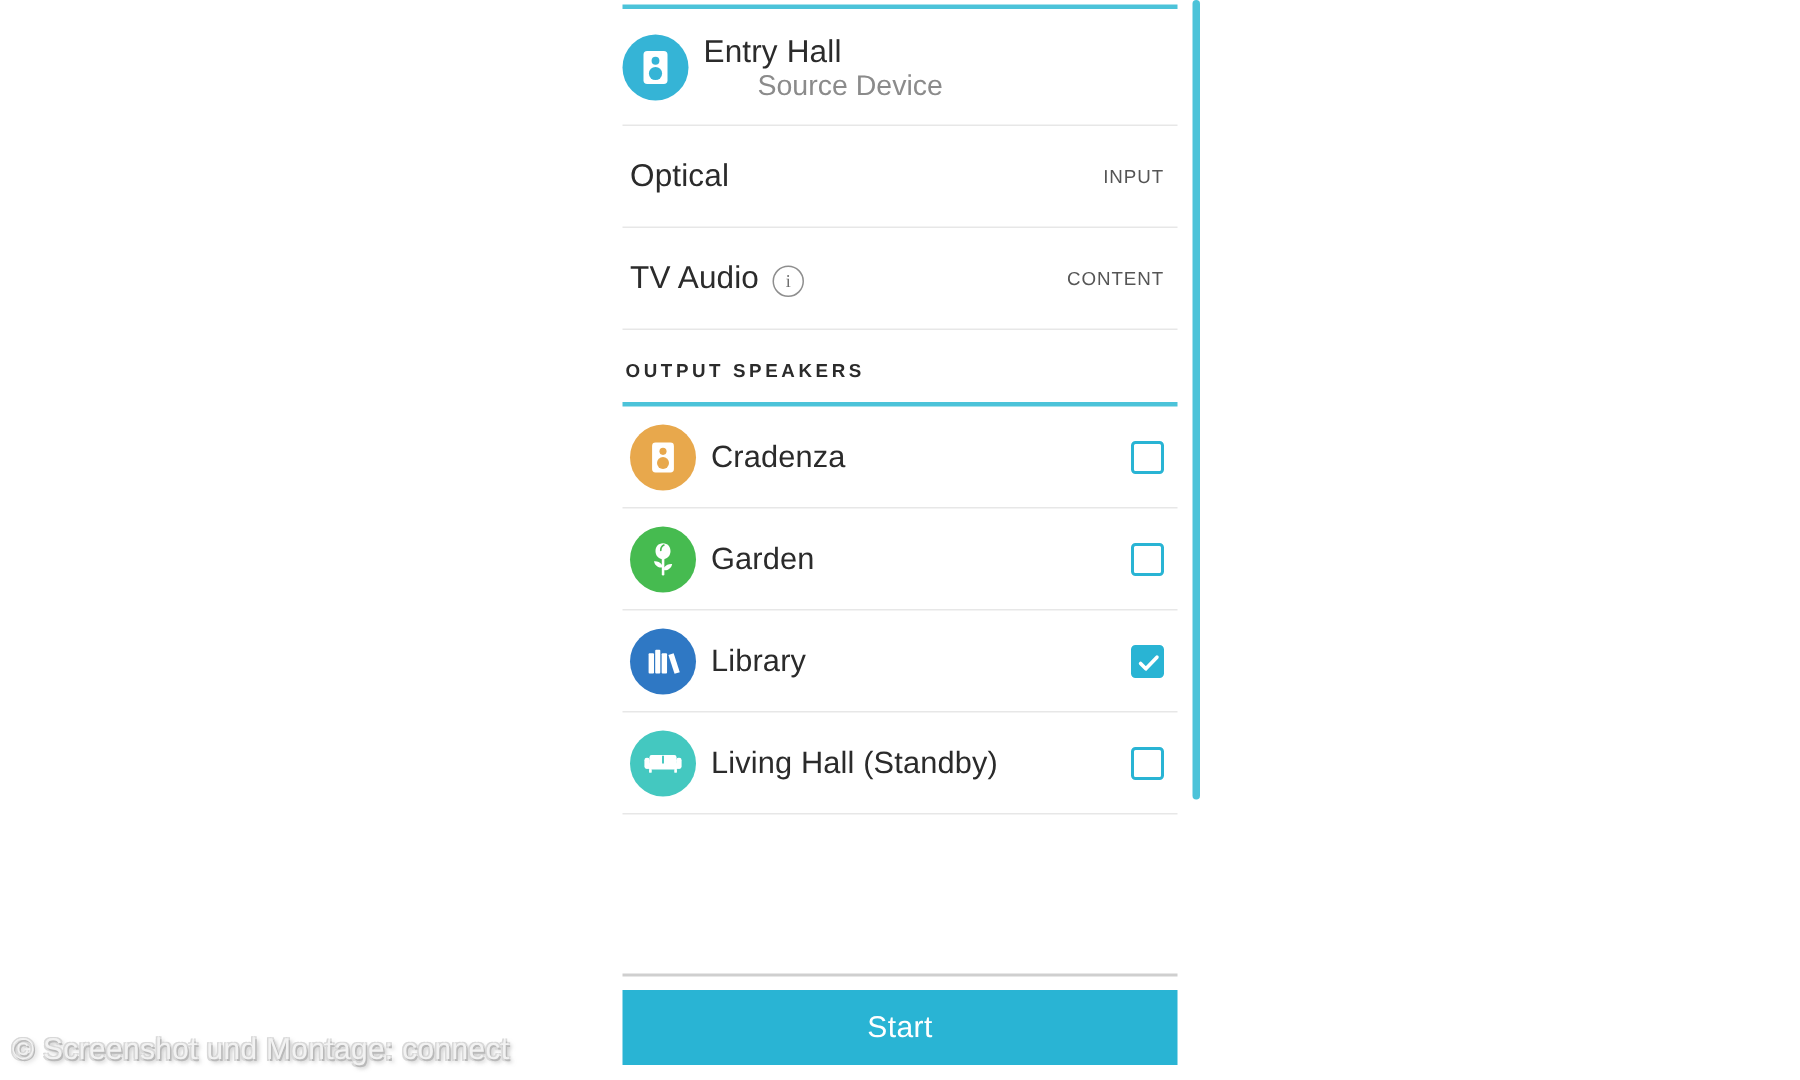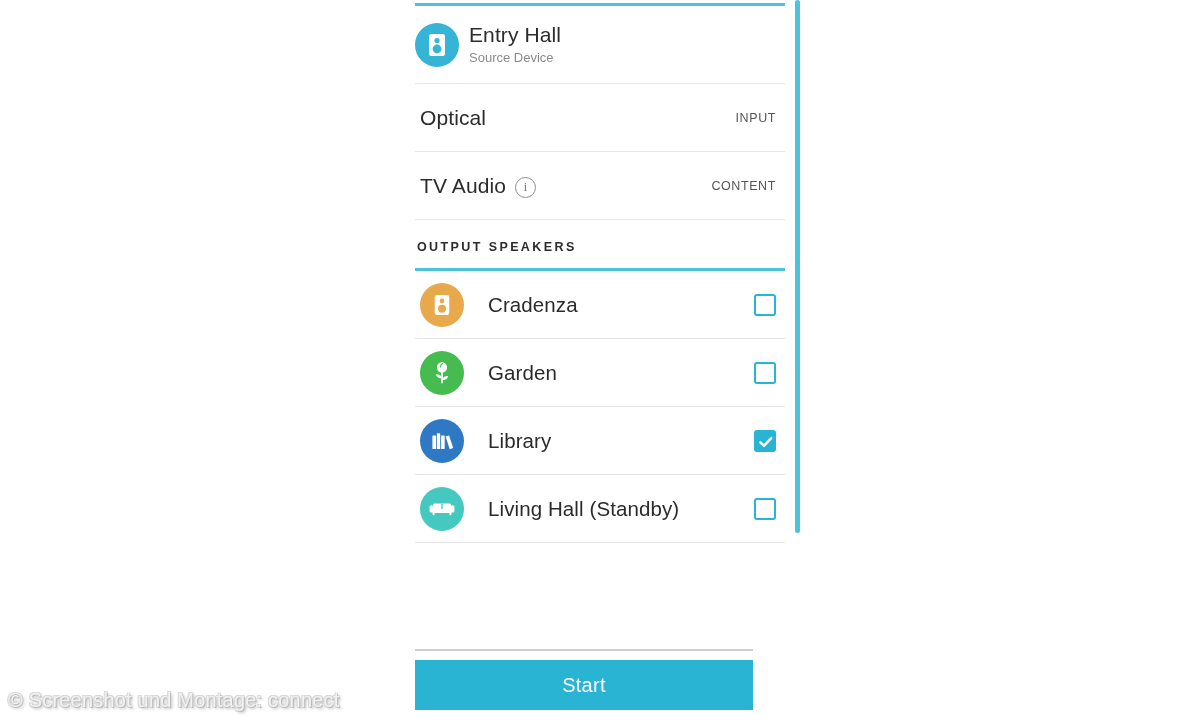--- a/index.html
+++ b/index.html
@@ -47,24 +47,25 @@
     flex-direction: column;
     justify-content: center;
   }
   .src-title {
     font-size: 21px;
     color: #2b2b2b;
     line-height: 24px;
     letter-spacing: 0.1px;
   }
   .src-sub {
-    font-size: 13px;
+    font-size: 19px;
     color: #8b8b8b;
     line-height: 18px;
     margin-top: 2px;
+    margin-left: 36px;
   }
 
   
   .info-row {
     display: flex;
     align-items: center;
     justify-content: space-between;
     height: 68px;
     border-bottom: 1px solid #e7e7e7;
     box-sizing: border-box;
@@ -125,21 +126,21 @@
     align-items: center;
     height: 68px;
     border-bottom: 1px solid #e7e7e7;
     box-sizing: border-box;
     padding-left: 5px;
     padding-right: 1px;
   }
   .spk-name {
     font-size: 20.5px;
     color: #2b2b2b;
-    margin-left: 24px;
+    margin-left: 10px;
     flex: 1;
     letter-spacing: 0.1px;
   }
 
   
   .badge {
     width: 44px;
     height: 44px;
     border-radius: 50%;
     flex: 0 0 44px;
@@ -171,21 +172,21 @@
     position: absolute;
     left: 1px;
     top: 1px;
   }
 
   
   #bottom-bar {
     position: absolute;
     left: 0;
     bottom: 0;
-    width: 338px;
+    width: 370px;
     background: #ffffff;
     border-top: 2px solid #cfcfcf;
     padding-top: 9px;
     padding-bottom: 10px;
     box-sizing: border-box;
   }
   #start-button {
     height: 50px;
     background: #29b4d4;
     border: none;

